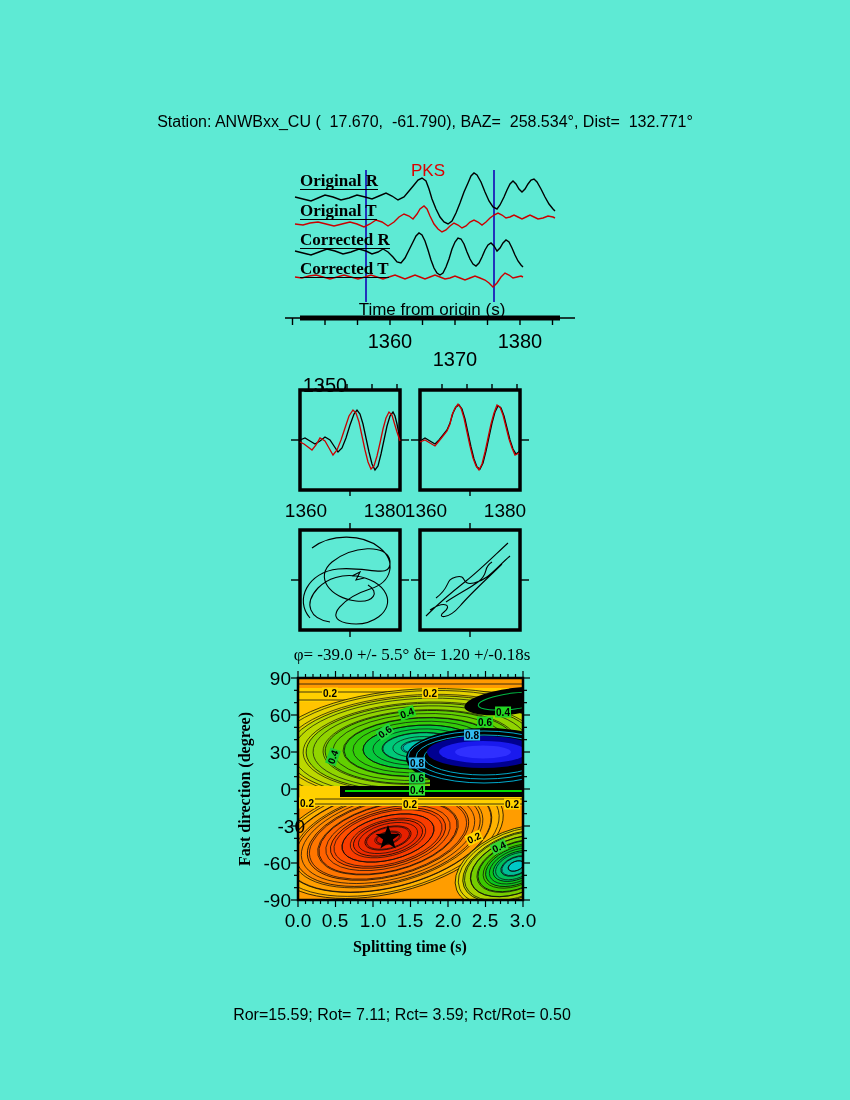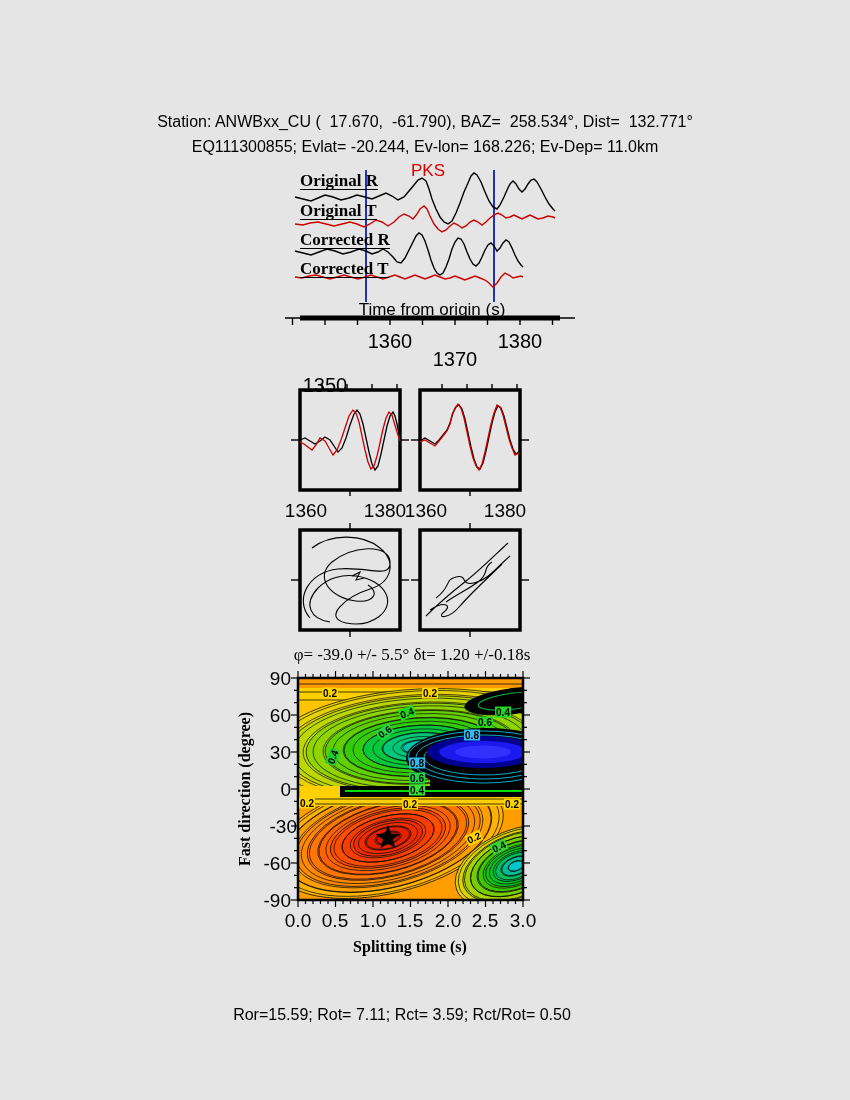--- a/index.html
+++ b/index.html
@@ -1,16 +1,16 @@
 <!DOCTYPE html>
 <html><head>
 <meta charset="utf-8">
 <style>
   html,body{margin:0;padding:0;background:#fff;}
-  #app{position:relative;width:850px;height:1100px;background:#e5e5e5;overflow:hidden;
+  #app{position:relative;width:850px;height:1100px;background:#5eead4;overflow:hidden;
        font-family:"Liberation Sans",sans-serif;color:#000;}
   #fig{position:absolute;left:0;top:0;}
   .abs{position:absolute;white-space:pre;}
   .hdr{left:0;top:0;width:850px;text-align:center;font-size:16px;}
   .tl{font-family:"Liberation Serif",serif;font-weight:bold;font-size:17px;
       border-bottom:1.6px solid #000;line-height:17px;}
   .phase{color:#dd0000;font-size:17px;}
   .axt{font-size:17px;text-align:center;}
   .ttk{font-size:20px;text-align:center;width:60px;}
   .mtk{font-size:19px;text-align:center;width:50px;}
@@ -22,21 +22,20 @@
   .stats{left:0;top:962px;width:804px;text-align:center;font-size:16px;margin-top:44px;}
   .clabel{position:absolute;font-weight:bold;font-size:10px;line-height:11px;padding:0 1px;
           color:#000;transform:translate(-50%,-50%);}
 </style>
 </head>
 <body>
 
 <div id="app">
 
   <div class="abs hdr" style="top:113px;">Station: ANWBxx_CU (  17.670,  -61.790), BAZ=  258.534°, Dist=  132.771°</div>
-  <div class="abs hdr" style="top:138px;">EQ111300855; Evlat= -20.244, Ev-lon= 168.226; Ev-Dep= 11.0km</div>
 
   <svg id="fig" width="850" height="1100" viewBox="0 0 850 1100">
     <defs>
       <clipPath id="cclip">
           <rect x="298" y="678" width="225" height="222"></rect>
         </clipPath>
       <clipPath id="lclip">
           <rect x="298" y="797" width="225" height="103"></rect>
         </clipPath>
     </defs>
@@ -316,21 +315,21 @@
   <div class="abs mtk" style="left:360px;top:500px;">1380</div>
   <div class="abs mtk" style="left:401px;top:500px;">1360</div>
   <div class="abs mtk" style="left:480px;top:500px;">1380</div>
 
   <div class="abs ctt" style="left:262px;top:645px;width:300px;">φ= -39.0 +/- 5.5° δt= 1.20 +/-0.18s</div>
   <div class="abs axlab" style="left:146px;top:779px;width:200px;height:20px;transform:rotate(-90deg);">Fast direction (degree)</div>
   <div class="abs ctk ytk" style="left:253px;top:668px;text-align:right;">90</div>
   <div class="abs ctk ytk" style="left:253px;top:705px;">60</div>
   <div class="abs ctk ytk" style="left:253px;top:742px;">30</div>
   <div class="abs ctk ytk" style="left:253px;top:779px;">0</div>
-  <div class="abs ctk ytk" style="left:259px;top:816px;">-30</div>
+  <div class="abs ctk ytk" style="left:267px;top:816px;">-30</div>
   <div class="abs ctk ytk" style="left:253px;top:853px;">-60</div>
   <div class="abs ctk ytk" style="left:253px;top:890px;">-90</div>
   <div class="abs ctk xtk" style="left:276px;top:910px;">0.0</div>
   <div class="abs ctk xtk" style="left:313px;top:910px;">0.5</div>
   <div class="abs ctk xtk" style="left:351px;top:910px;">1.0</div>
   <div class="abs ctk xtk" style="left:388px;top:910px;">1.5</div>
   <div class="abs ctk xtk" style="left:426px;top:910px;">2.0</div>
   <div class="abs ctk xtk" style="left:463px;top:910px;">2.5</div>
   <div class="abs ctk xtk" style="left:501px;top:910px;">3.0</div>
   <div class="abs axlab" style="left:310px;top:938px;width:200px;">Splitting time (s)</div>

